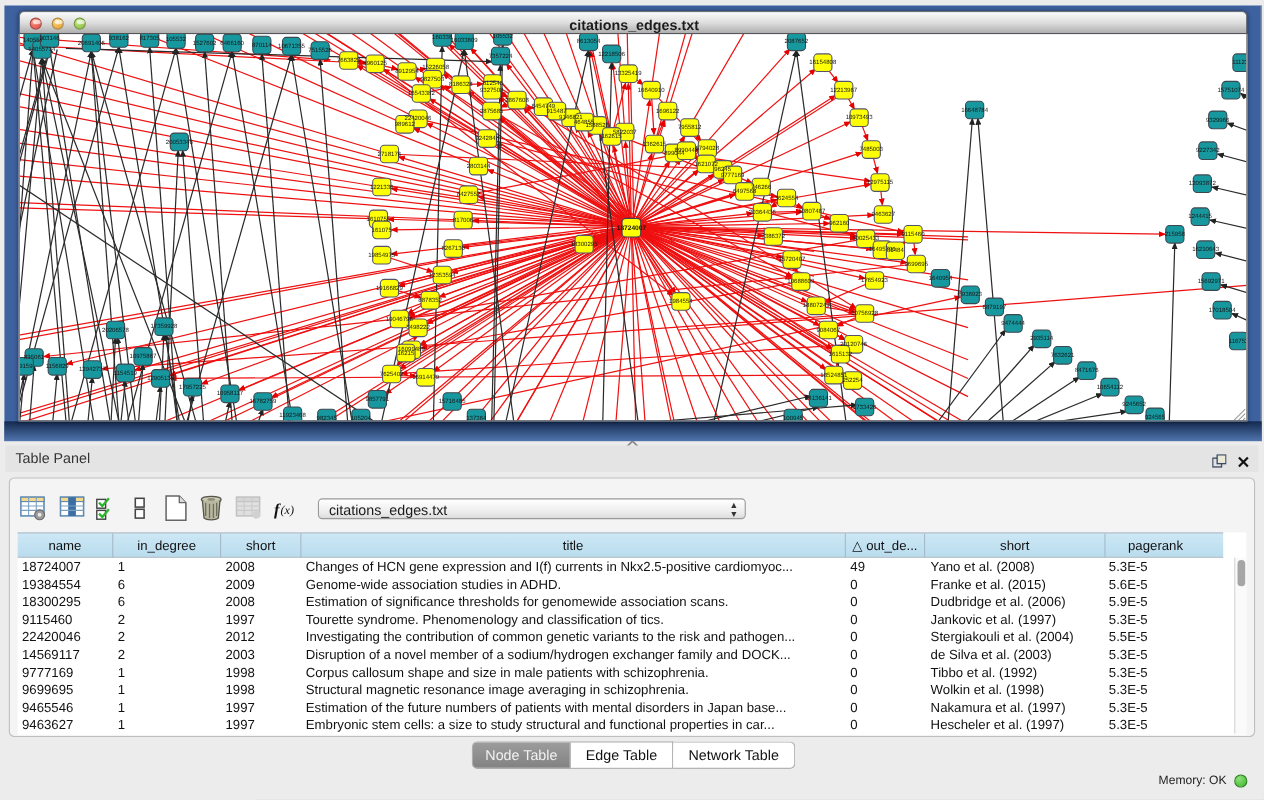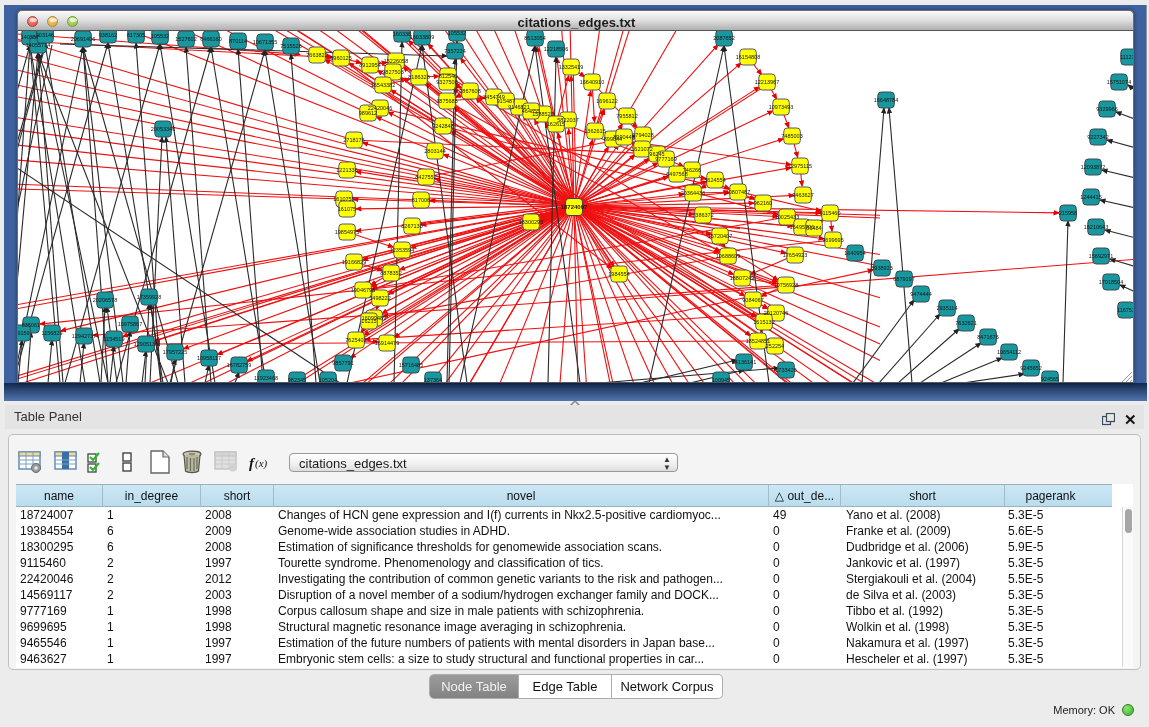--- a/index.html
+++ b/index.html
@@ -820,41 +820,41 @@
 </svg>
 <div id="combo">
     <span>citations_edges.txt</span>
     <div class="arr">▲<br>▼</div>
   </div>
 <div id="tbodybg"></div>
 <div id="thead">
   <div style="left:0;width:86px;border-left:none">name</div>
   <div style="left:86px;width:98px">in_degree</div>
   <div style="left:184px;width:73px">short</div>
-  <div style="left:257px;width:495px">novel</div>
+  <div style="left:257px;width:495px">title</div>
   <div style="left:752px;width:72px">△ out_de...</div>
   <div style="left:824px;width:164px">short</div>
   <div style="left:988px;width:92px">pagerank</div>
 </div>
 <div class="trow" style="top:507px">
     <span style="left:4px">18724007</span>
     <span style="left:91px">1</span>
     <span style="left:189px">2008</span>
     <span style="left:262px">Changes of HCN gene expression and I(f) currents in Nkx2.5-positive cardiomyoc...</span>
     <span style="left:757px">49</span>
     <span style="left:830px">Yano et al. (2008)</span>
     <span style="left:992px">5.3E-5</span>
   </div>
 <div class="trow" style="top:523px">
     <span style="left:4px">19384554</span>
     <span style="left:91px">6</span>
     <span style="left:189px">2009</span>
     <span style="left:262px">Genome-wide association studies in ADHD.</span>
     <span style="left:757px">0</span>
-    <span style="left:830px">Franke et al. (2009)</span>
+    <span style="left:830px">Franke et al. (2015)</span>
     <span style="left:992px">5.6E-5</span>
   </div>
 <div class="trow" style="top:539px">
     <span style="left:4px">18300295</span>
     <span style="left:91px">6</span>
     <span style="left:189px">2008</span>
     <span style="left:262px">Estimation of significance thresholds for genomewide association scans.</span>
     <span style="left:757px">0</span>
     <span style="left:830px">Dudbridge et al. (2006)</span>
     <span style="left:992px">5.9E-5</span>
@@ -921,15 +921,15 @@
     <span style="left:757px">0</span>
     <span style="left:830px">Hescheler et al. (1997)</span>
     <span style="left:992px">5.3E-5</span>
   </div>
 <div id="vsb">
     <div></div>
   </div>
 <div id="tabs">
   <div style="width:90px">Node Table</div>
   <div style="width:93px">Edge Table</div>
-  <div style="width:111px">Network Corpus</div>
+  <div style="width:111px">Network Table</div>
 </div>
 <div id="memory">Memory: OK</div>
 <div id="memdot"></div>
 </body></html>

